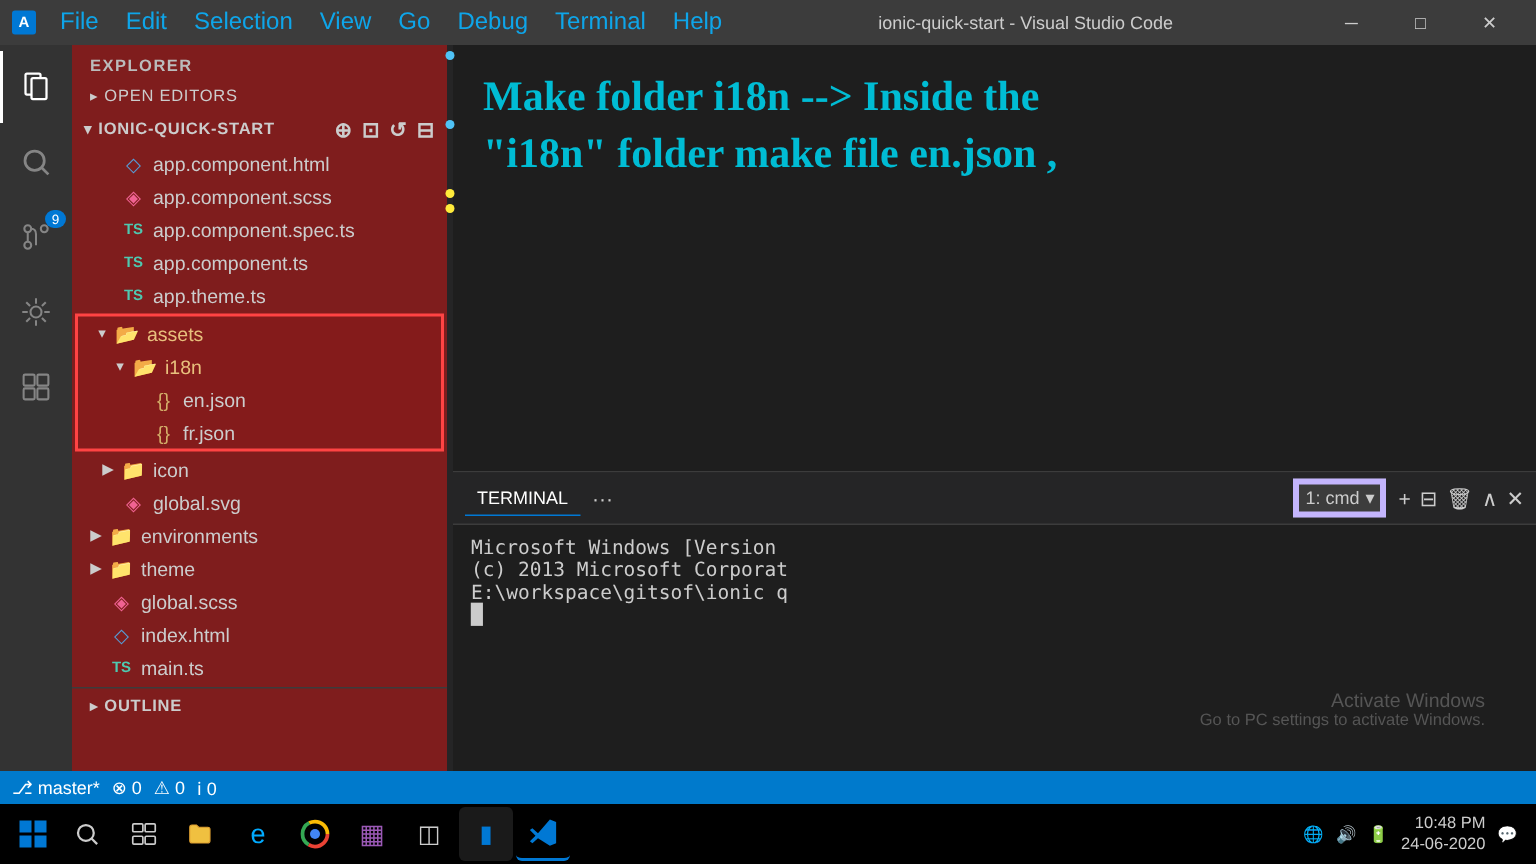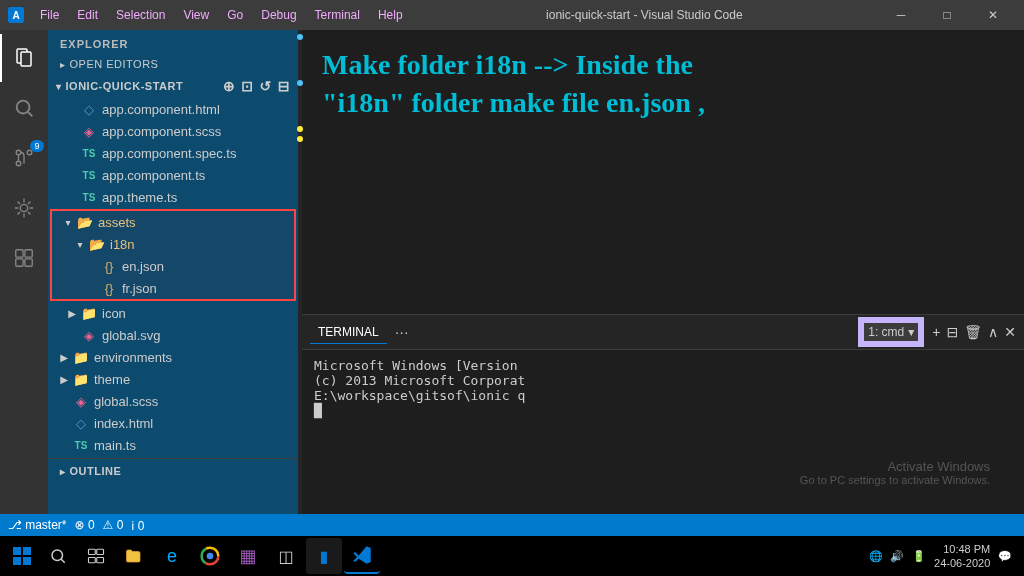--- a/index.html
+++ b/index.html
@@ -12,21 +12,21 @@
       display: flex;
       align-items: center;
       justify-content: space-between;
       padding: 0 8px;
       color: #cccccc;
       font-size: 12px;
     }
     .title-bar-left { display: flex; align-items: center; gap: 8px; }
     .title-bar-logo { width: 16px; height: 16px; background: #0078d4; border-radius: 2px; display: flex; align-items: center; justify-content: center; color: white; font-size: 10px; font-weight: bold; }
     .title-bar-menu { display: flex; gap: 2px; }
-    .title-bar-menu span { padding: 2px 8px; cursor: pointer; font-size: 12px; color: #f0abfc; }
+    .title-bar-menu span { padding: 2px 8px; cursor: pointer; font-size: 16px; color: #0ea5e9; }
     .title-bar-center { font-size: 12px; color: #cccccc; }
     .title-bar-controls { display: flex; gap: 0; }
     .title-bar-controls span { width: 46px; height: 30px; display: flex; align-items: center; justify-content: center; font-size: 12px; color: #cccccc; cursor: pointer; }
 
     
     .app-body { display: flex; height: calc(576px - 30px - 22px - 22px); }
 
     
     .activity-bar {
       width: 48px;
@@ -58,21 +58,21 @@
       font-size: 9px;
       border-radius: 10px;
       padding: 1px 4px;
       min-width: 14px;
       text-align: center;
     }
 
     
     .sidebar {
       width: 250px;
-      background: #0c4a6e;
+      background: #7f1d1d;
       display: flex;
       flex-direction: column;
       overflow: hidden;
     }
     .sidebar-header {
       padding: 8px 12px 4px;
       font-size: 11px;
       color: #bbbbbb;
       letter-spacing: 1px;
       text-transform: uppercase;
@@ -165,21 +165,21 @@
       font-size: 12px;
       color: #cccccc;
       padding: 4px 8px;
     }
     .terminal-tab.active { color: #ffffff; border-bottom: 1px solid #0078d4; }
     .terminal-dots { color: #cccccc; font-size: 14px; cursor: pointer; }
     .terminal-select {
       margin-left: auto;
       background: #3c3c3c;
       color: #cccccc;
-      border: 6px solid #c4b5fd;
+      border: 4px solid #c4b5fd;
       font-size: 12px;
       padding: 2px 4px;
       display: flex;
       align-items: center;
       gap: 4px;
     }
     .terminal-icons { display: flex; gap: 6px; align-items: center; }
     .terminal-icons span { color: #cccccc; font-size: 14px; cursor: pointer; }
 
     .terminal-body {

